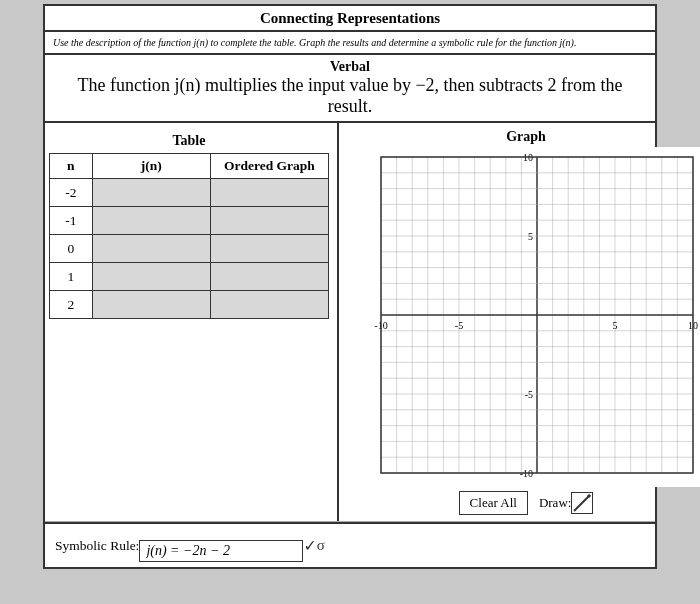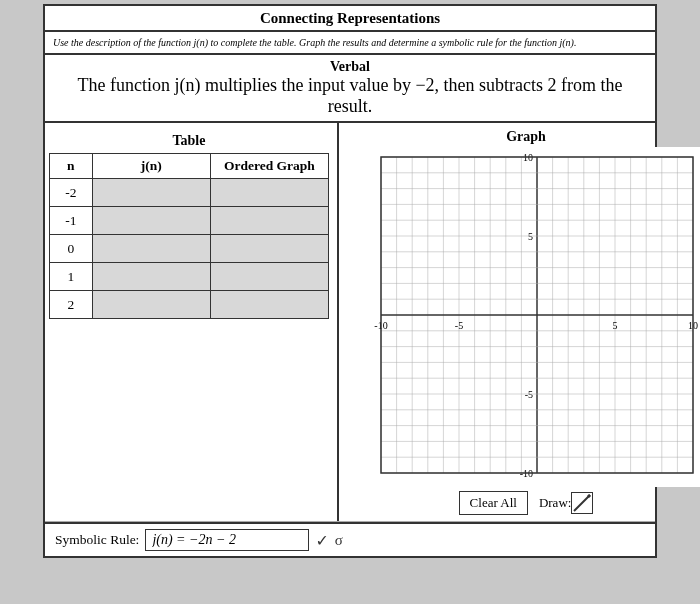--- a/index.html
+++ b/index.html
@@ -154,35 +154,35 @@
       overflow: hidden;
       vertical-align: middle;
     }
     
     .symbolic-row {
       display: flex;
       flex-direction: row;
       align-items: center;
       padding: 5px 10px;
       border-top: 2px solid #333;
-      gap: 6px;
       background: white;
     }
     .symbolic-label {
       font-size: 13.5px;
       font-weight: normal;
       white-space: nowrap;
     }
     .symbolic-input-wrapper {
       border: 1.5px solid #333;
       padding: 2px 6px;
       background: white;
       font-size: 14px;
       font-style: italic;
       min-width: 160px;
+      margin-top: 11px;
     }
     .symbolic-input-wrapper input {
       border: none;
       outline: none;
       font-size: 14px;
       font-style: italic;
       font-family: 'Times New Roman', Times, serif;
       width: 150px;
     }
     .check-icon {

